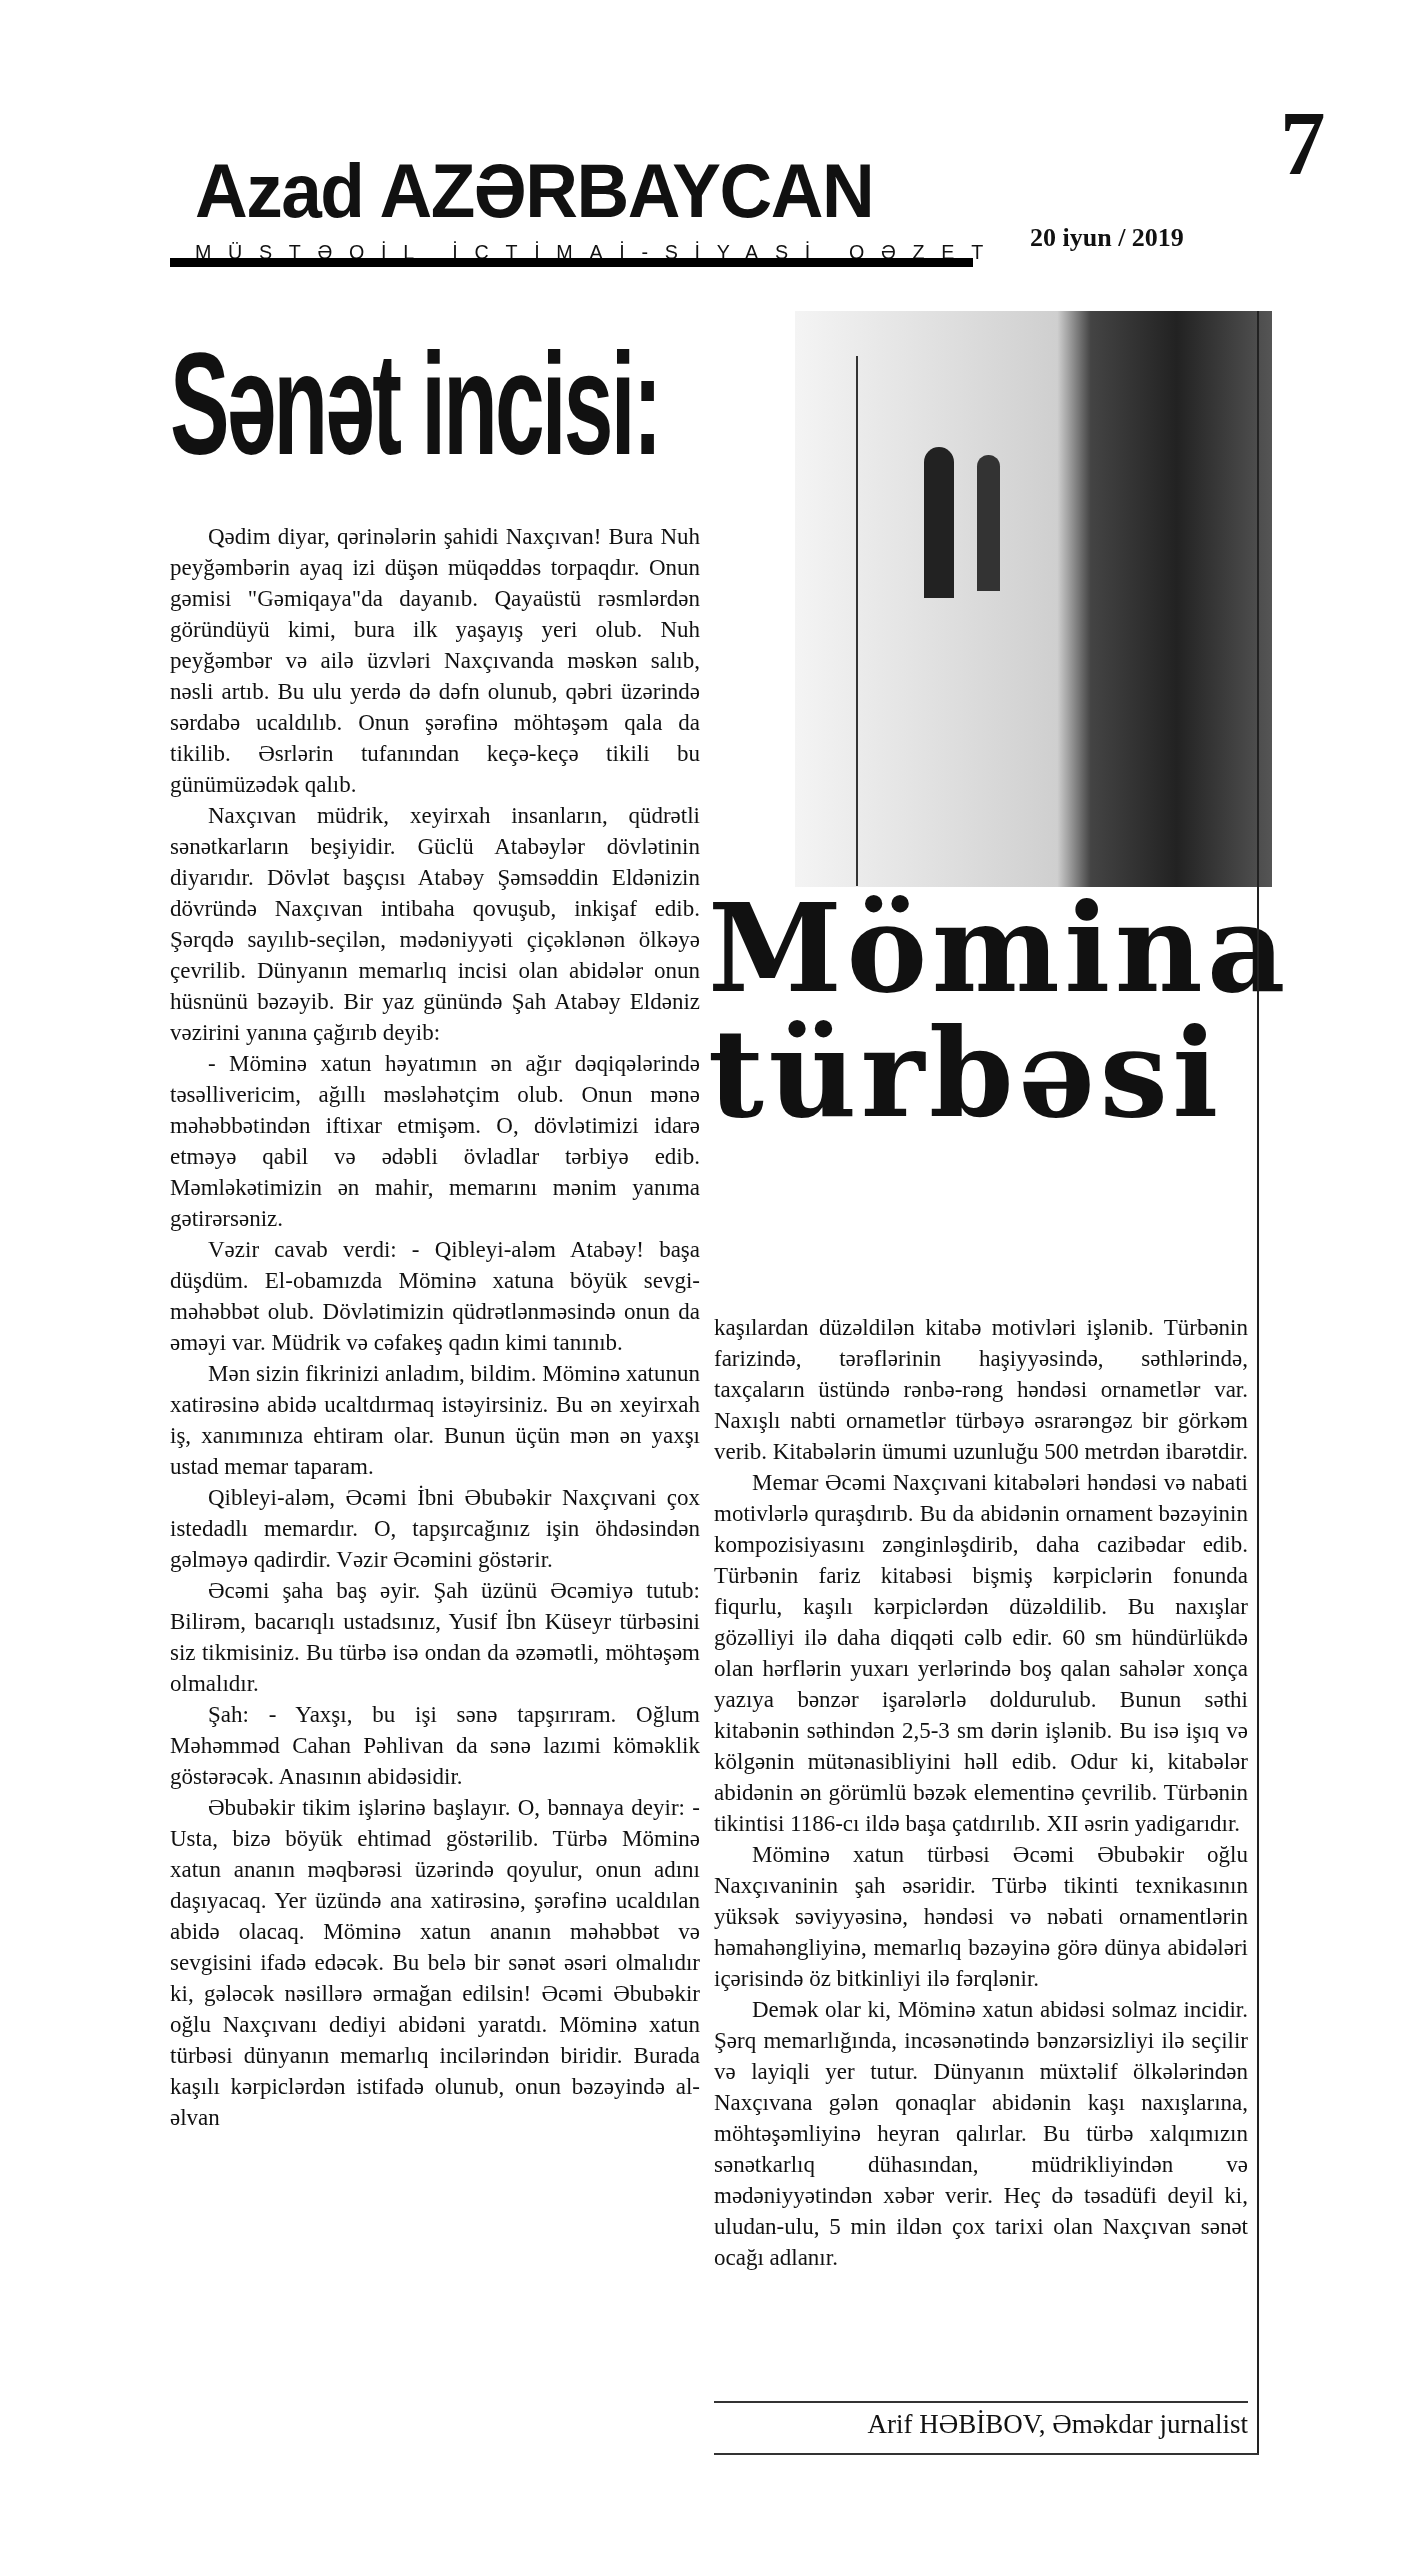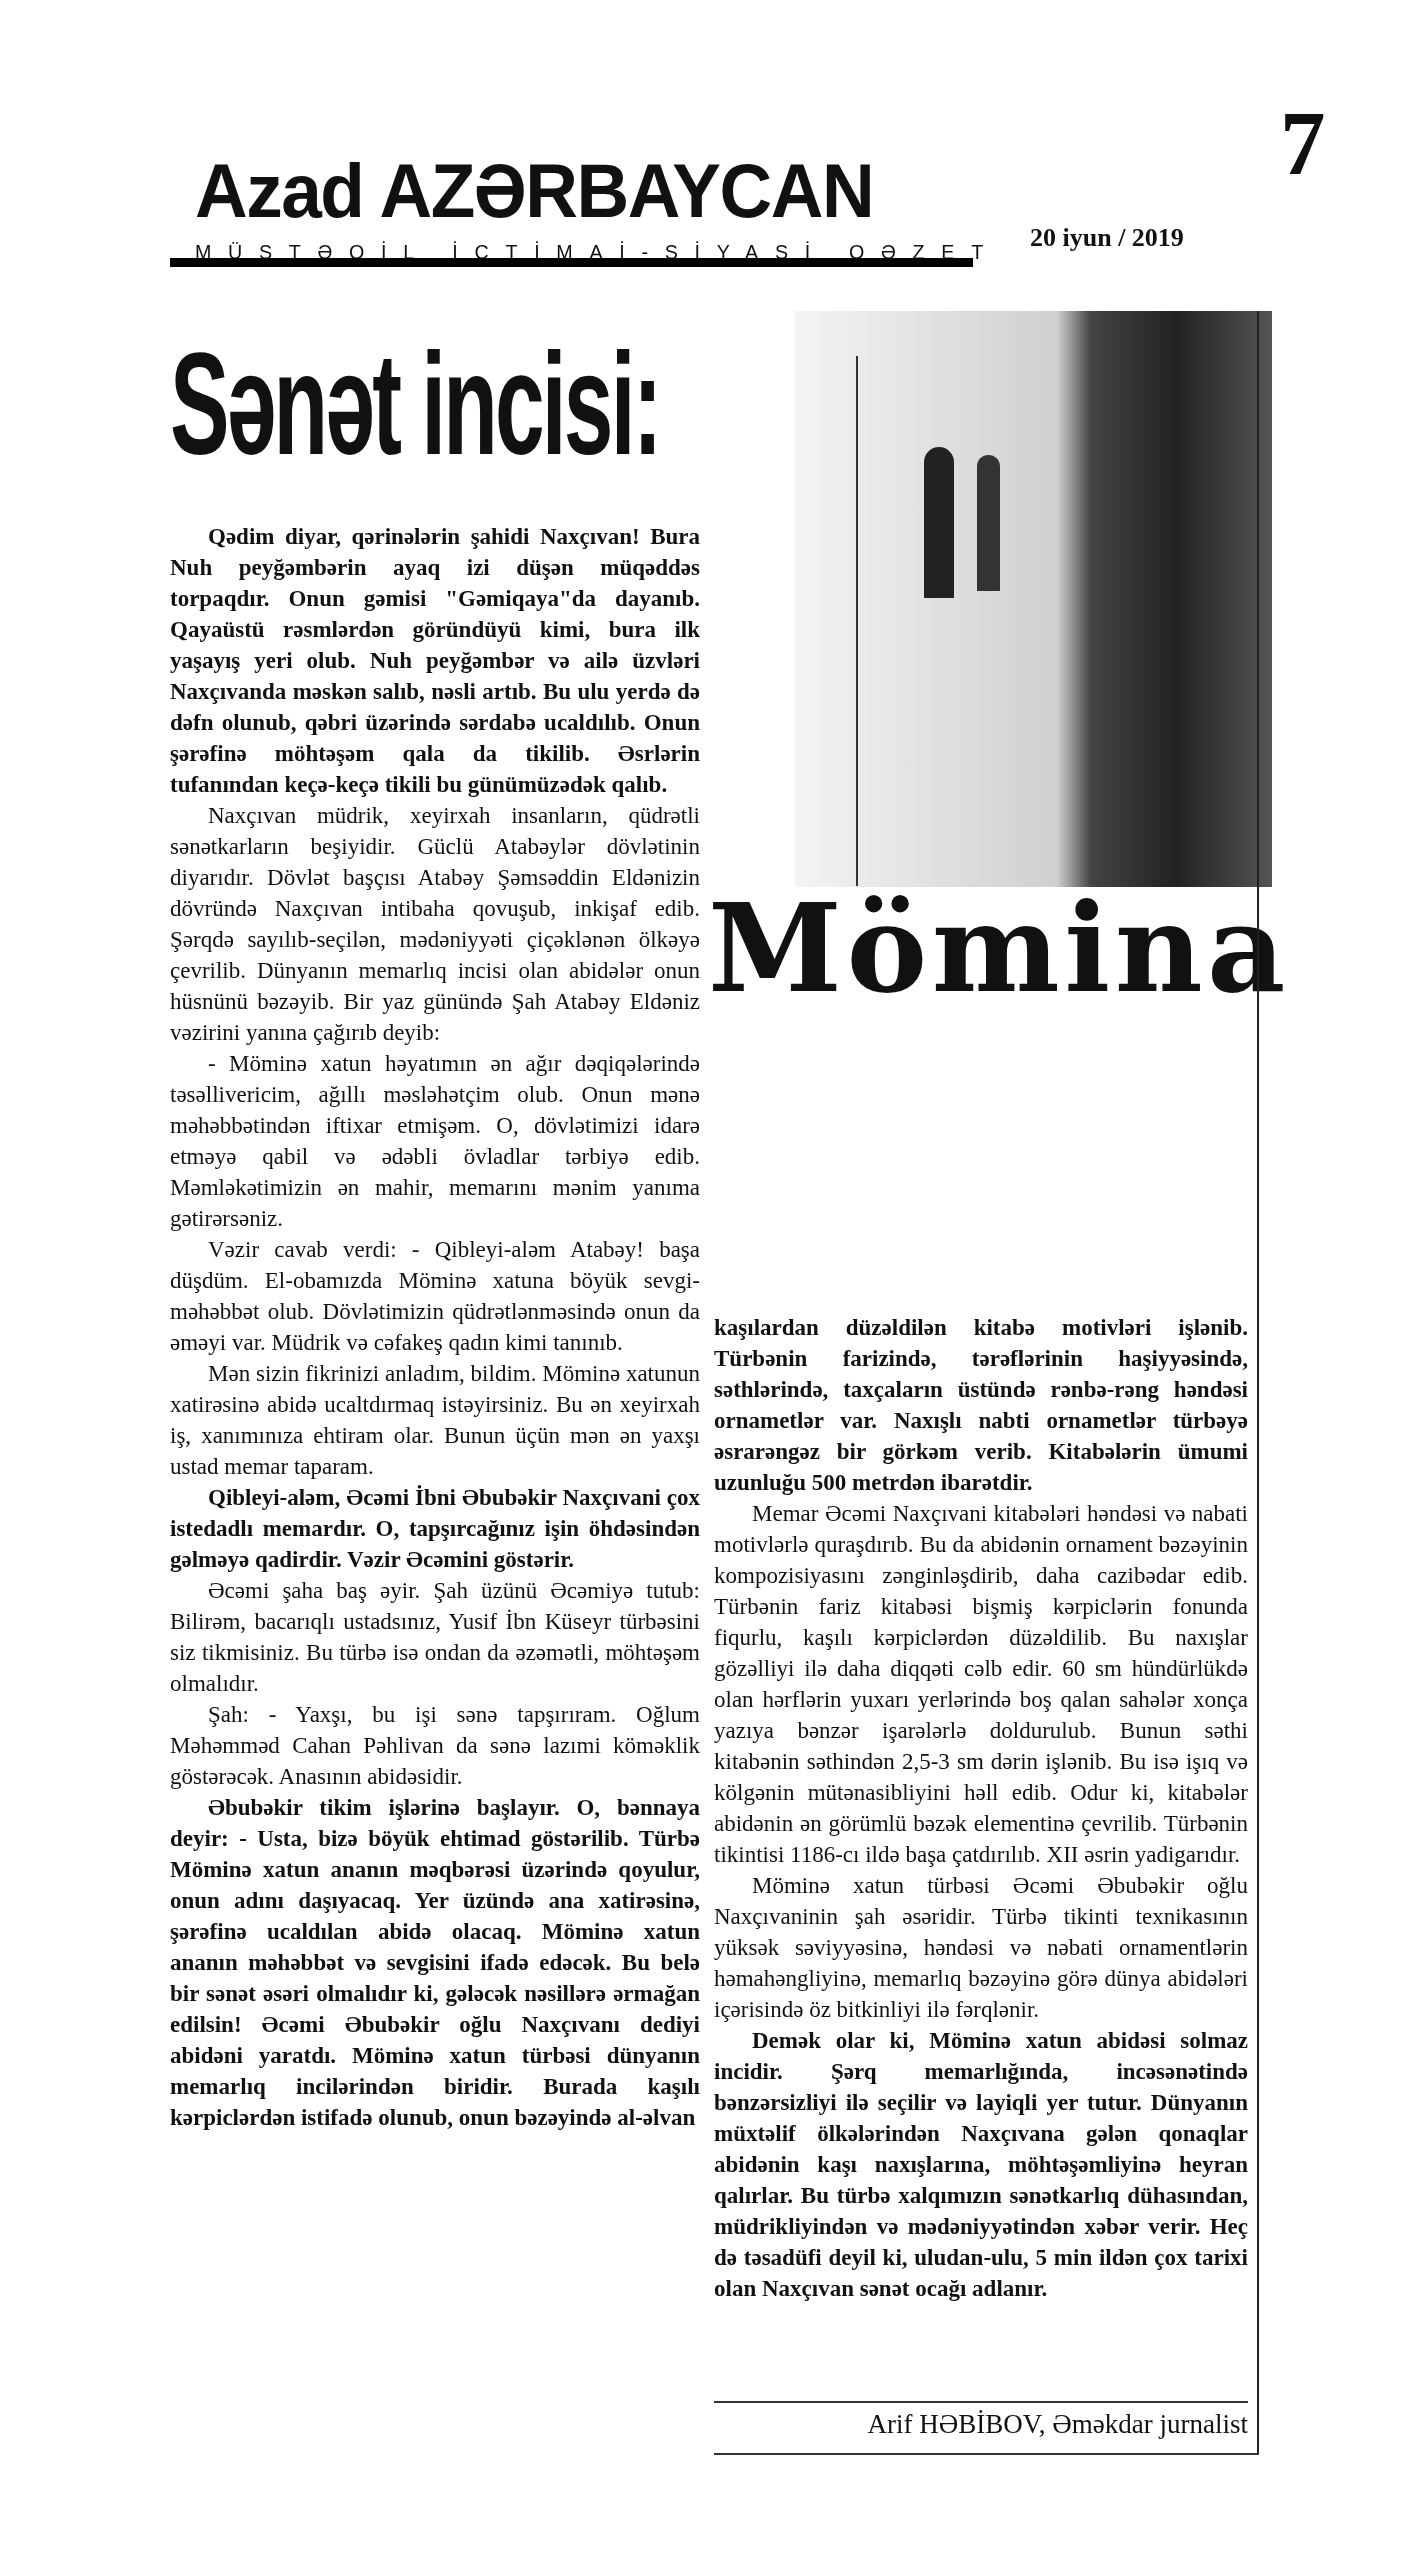--- a/index.html
+++ b/index.html
@@ -12,21 +12,21 @@
 .rule{position:absolute;left:170px;top:258px;width:803px;height:9px;background:#000;}
 .kicker{position:absolute;left:170px;top:333px;font-family:"Liberation Sans",sans-serif;font-weight:bold;font-size:144px;line-height:1;letter-spacing:-4.5px;transform:scaleX(0.62);transform-origin:left top;}
 .photo{position:absolute;left:795px;top:311px;width:477px;height:576px;background:linear-gradient(90deg,#f4f4f4 0%,#e0e0e0 30%,#cfcfcf 55%,#444 62%,#222 80%,#555 100%);}
 .photo .tower{position:absolute;left:61px;top:45px;width:318px;height:530px;border-left:2.3px solid #333;}
 .photo .arch{position:absolute;left:129px;top:136px;width:30px;height:151px;background:#222;border-radius:15px 15px 0 0;}
 .photo .arch2{position:absolute;left:182px;top:144px;width:23px;height:136px;background:#333;border-radius:11.4px 11.4px 0 0;}
 .headline{position:absolute;left:708px;top:886px;width:545px;text-align:left;font-family:"DejaVu Serif",serif;font-weight:bold;font-size:121px;line-height:125px;letter-spacing:4.5px;}
 .vline{position:absolute;left:1257px;top:311px;width:2.3px;height:2144px;background:#222;}
 .col{position:absolute;font-size:23px;line-height:31px;text-align:justify;}
 .col p{margin:0;text-indent:38px;}
-.col p.b{font-weight:bold;}
+.col p.b{font-weight:normal;}
 .colL{left:170px;top:521px;width:530px;}
 .colR{left:714px;top:1312px;width:534px;}
 .colR p.first{text-indent:0;}
 .byline-rule{position:absolute;left:714px;top:2401px;width:534px;height:2.3px;background:#333;}
 .byline{position:absolute;left:714px;top:2409px;width:534px;text-align:right;font-size:27px;}
 .bottom-rule{position:absolute;left:714px;top:2453px;width:545px;height:2.3px;background:#333;}
 </style>
 </head>
 <body>
 
@@ -42,20 +42,21 @@
 <div class="kicker">Sənət incisi:</div>
 
 <div class="photo">
   <div class="tower"></div>
   <div class="arch"></div>
   <div class="arch2"></div>
 </div>
 
 <div class="headline">
   <div>Mömina</div>
+  <div>türbəsi</div>
 </div>
 
 <div class="vline"></div>
 
 <div class="col colL">
   <p class="b">Qədim diyar, qərinələrin şahidi Naxçıvan! Bura Nuh peyğəmbərin ayaq izi düşən müqəddəs torpaqdır. Onun gəmisi "Gəmiqaya"da dayanıb. Qayaüstü rəsmlərdən göründüyü kimi, bura ilk yaşayış yeri olub. Nuh peyğəmbər və ailə üzvləri Naxçıvanda məskən salıb, nəsli artıb. Bu ulu yerdə də dəfn olunub, qəbri üzərində sərdabə ucaldılıb. Onun şərəfinə möhtəşəm qala da tikilib. Əsrlərin tufanından keçə-keçə tikili bu günümüzədək qalıb.</p>
   <p>Naxçıvan müdrik, xeyirxah insanların, qüdrətli sənətkarların beşiyidir. Güclü Atabəylər dövlətinin diyarıdır. Dövlət başçısı Atabəy Şəmsəddin Eldənizin dövründə Naxçıvan intibaha qovuşub, inkişaf edib. Şərqdə sayılıb-seçilən, mədəniyyəti çiçəklənən ölkəyə çevrilib. Dünyanın memarlıq incisi olan abidələr onun hüsnünü bəzəyib. Bir yaz günündə Şah Atabəy Eldəniz vəzirini yanına çağırıb deyib:</p>
   <p>- Möminə xatun həyatımın ən ağır dəqiqələrində təsəllivericim, ağıllı məsləhətçim olub. Onun mənə məhəbbətindən iftixar etmişəm. O, dövlətimizi idarə etməyə qabil və ədəbli övladlar tərbiyə edib. Məmləkətimizin ən mahir, memarını mənim yanıma gətirərsəniz.</p>
   <p>Vəzir cavab verdi: - Qibleyi-aləm Atabəy! başa düşdüm. El-obamızda Möminə xatuna böyük sevgi-məhəbbət olub. Dövlətimizin qüdrətlənməsində onun da əməyi var. Müdrik və cəfakeş qadın kimi tanınıb.</p>
   <p>Mən sizin fikrinizi anladım, bildim. Möminə xatunun xatirəsinə abidə ucaltdırmaq istəyirsiniz. Bu ən xeyirxah iş, xanımınıza ehtiram olar. Bunun üçün mən ən yaxşı ustad memar taparam.</p>

